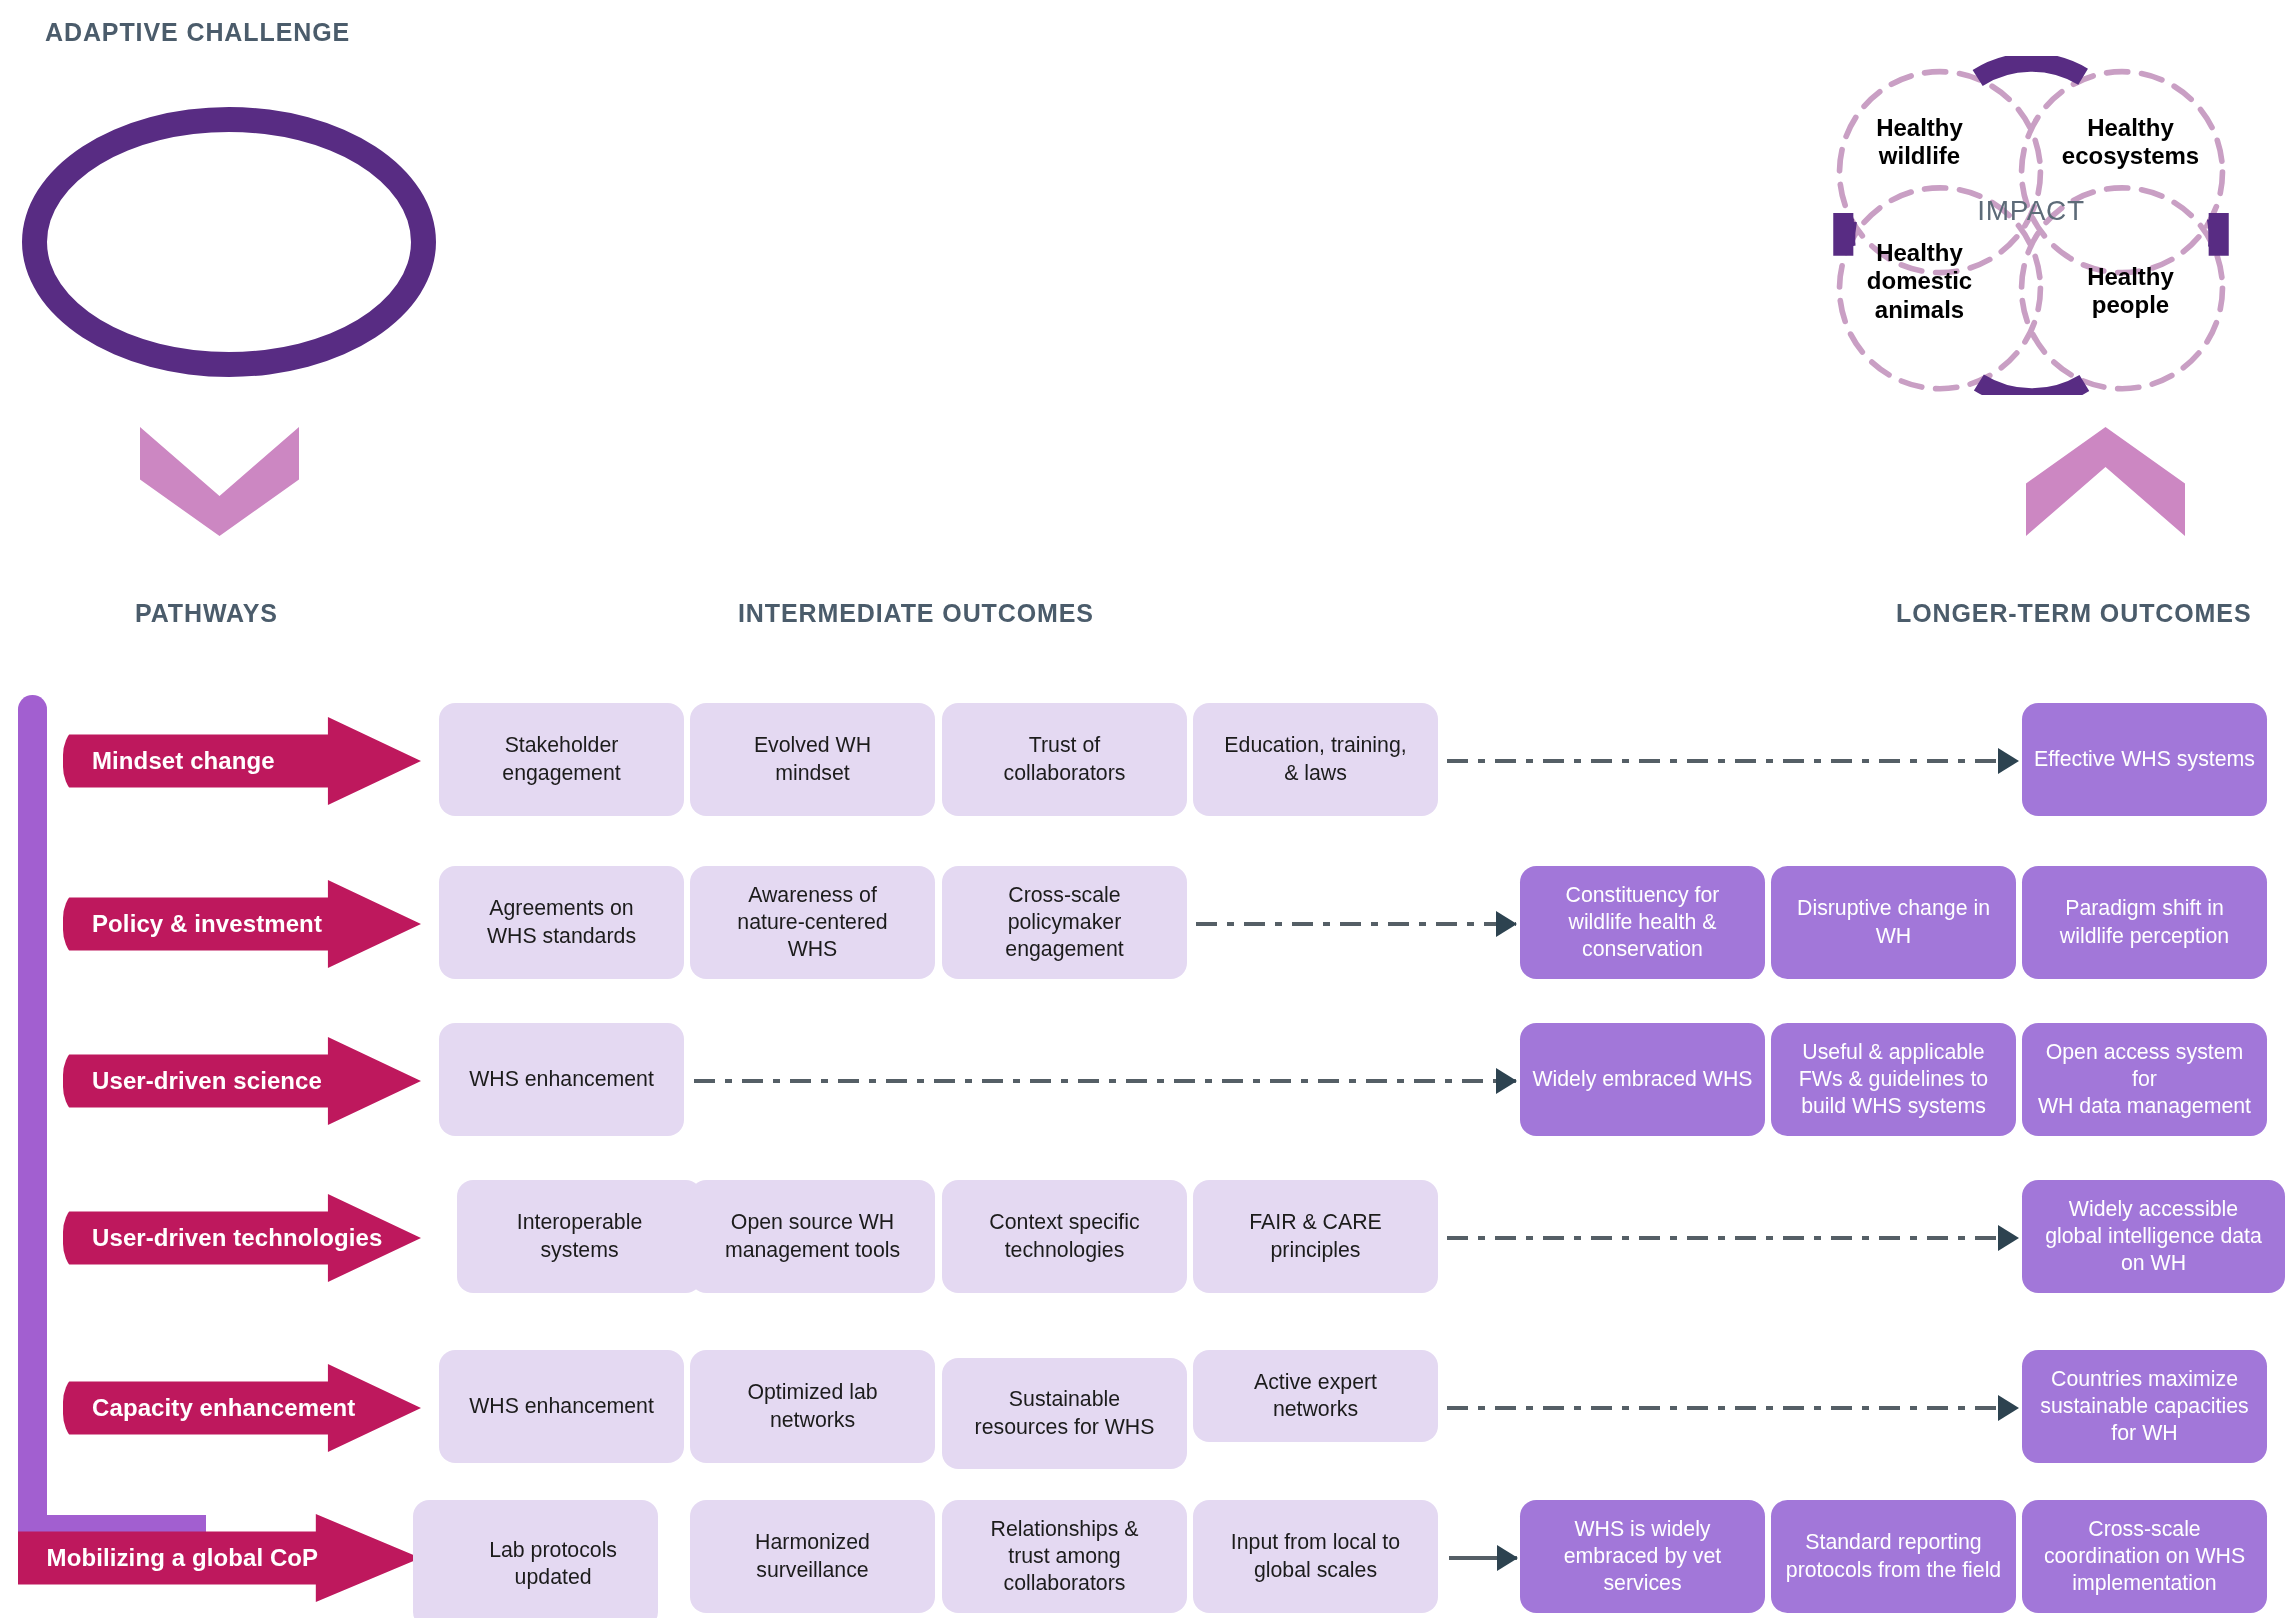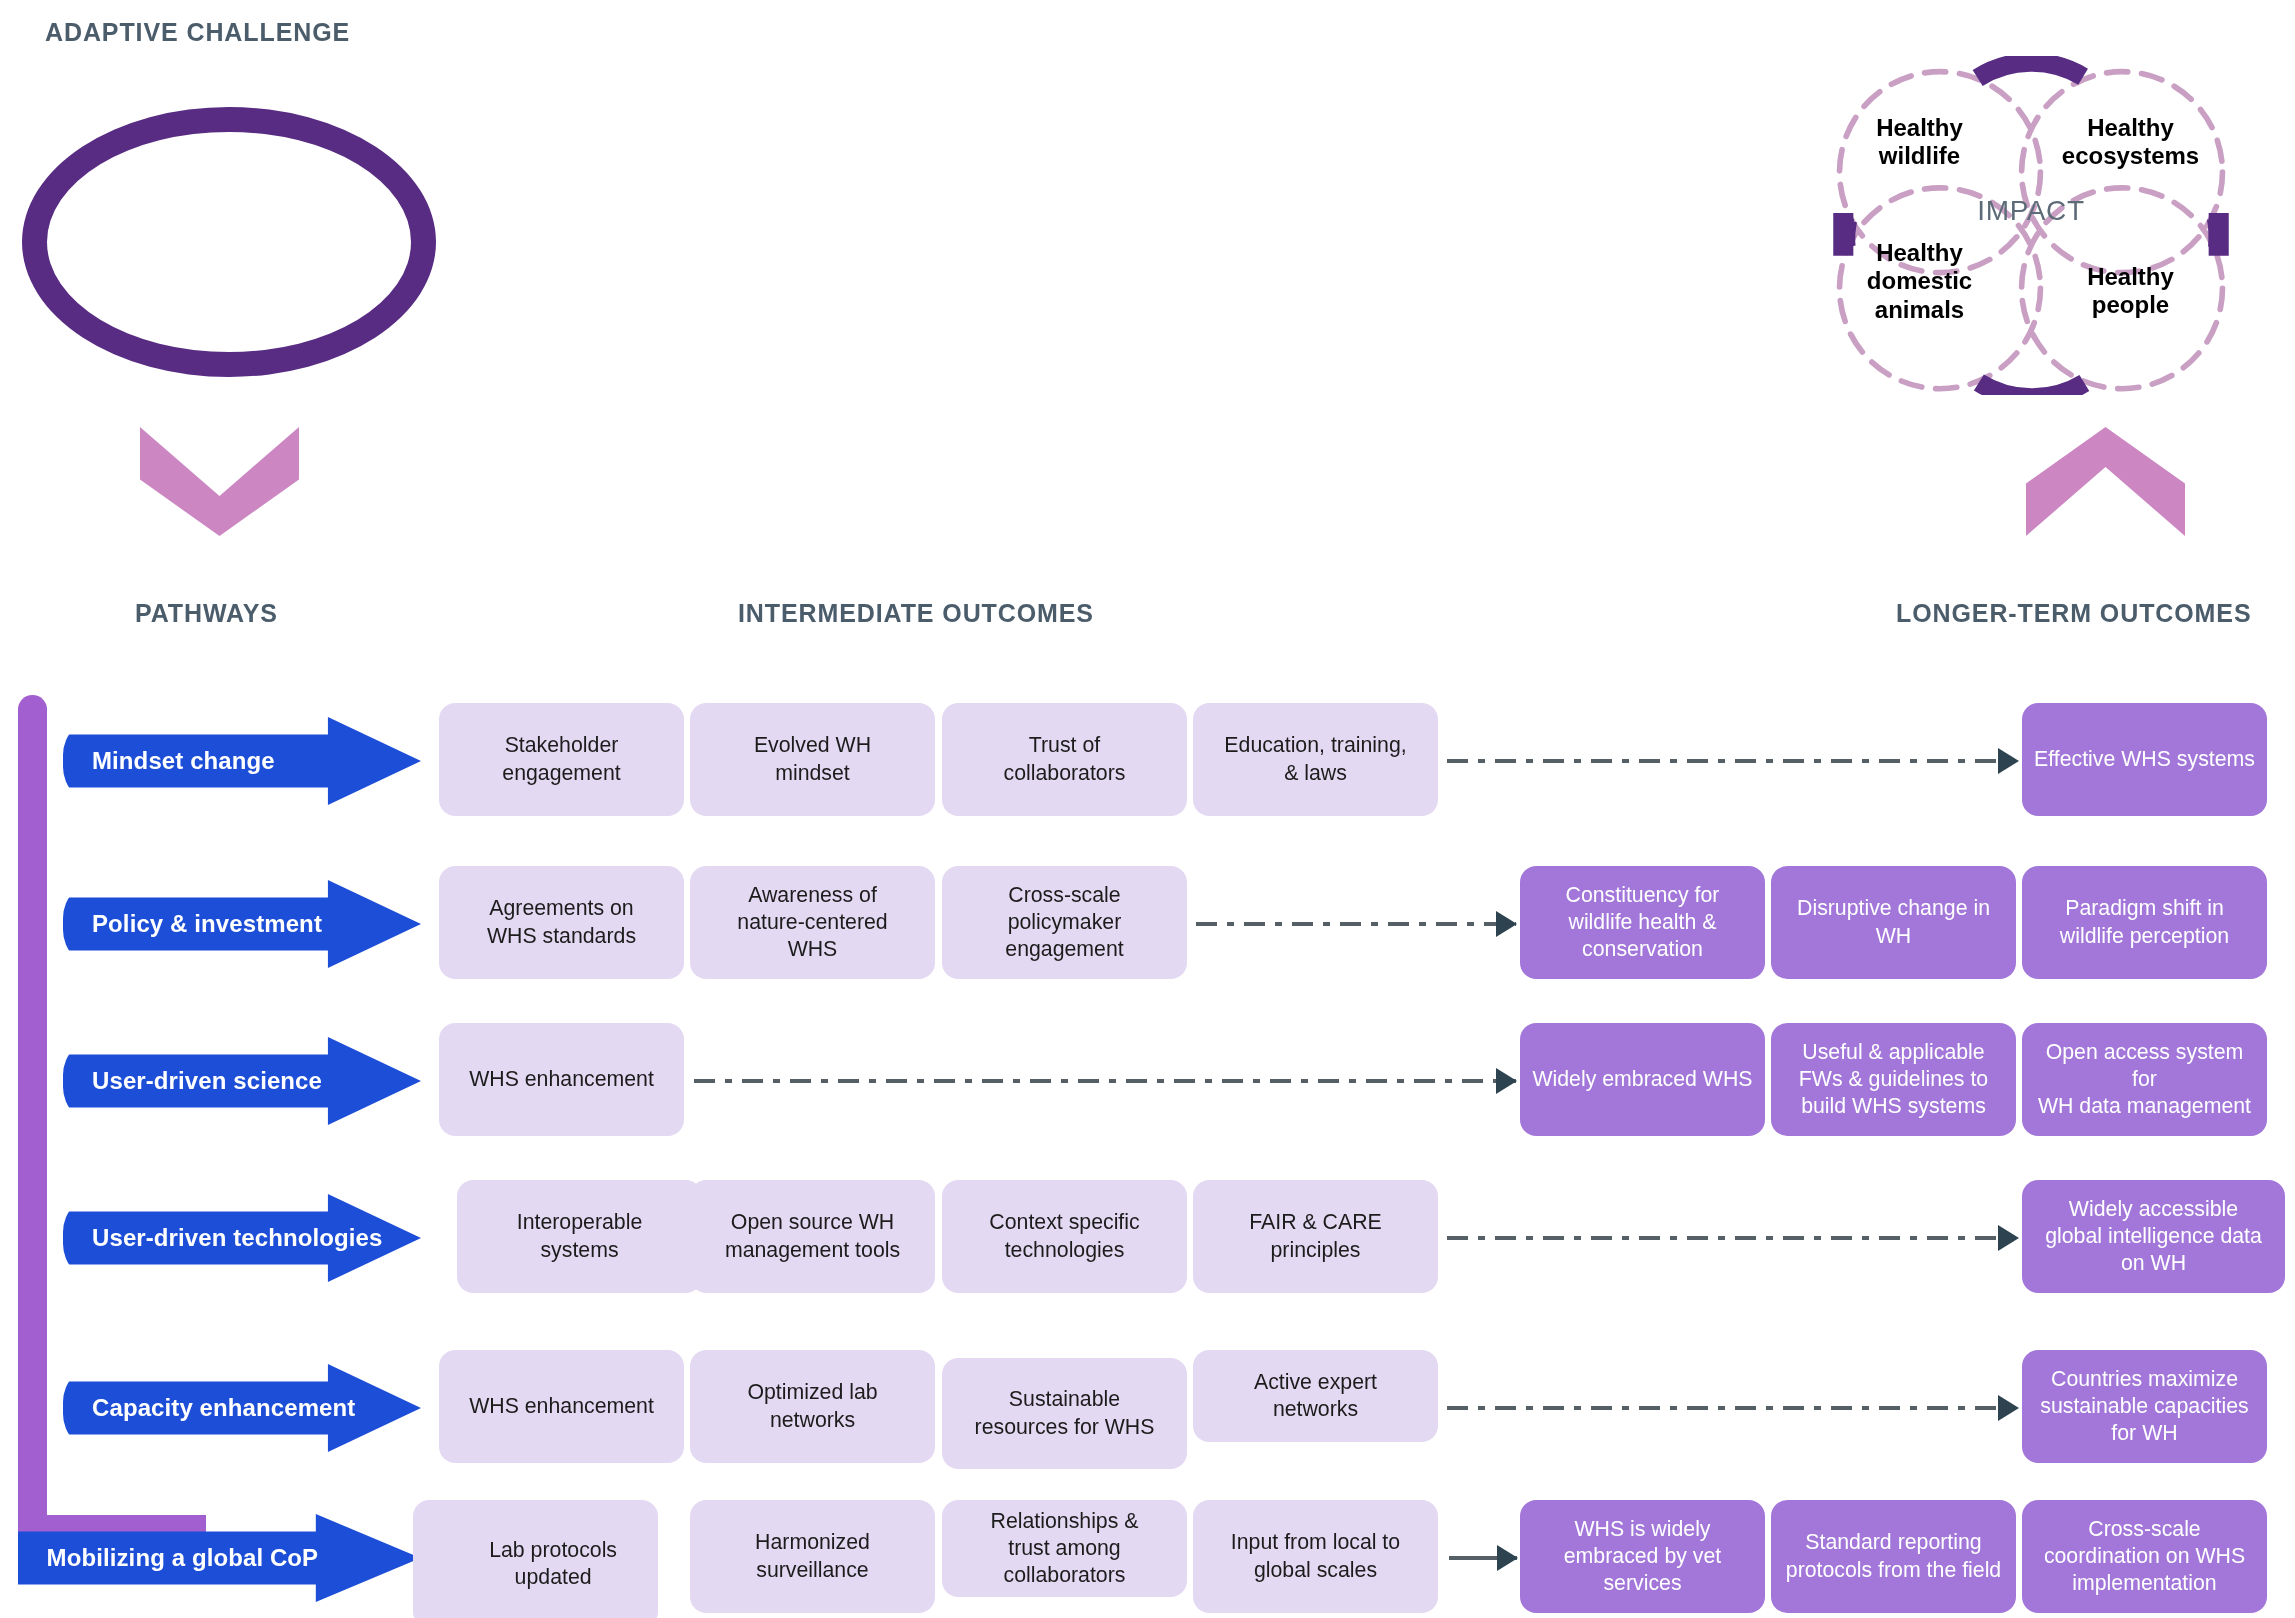--- a/index.html
+++ b/index.html
@@ -70,21 +70,21 @@
     position:absolute;left:17.6px;top:1515px;width:188px;height:29px;
     background:#a25fd0;
   }
 
   
   .row{position:absolute;left:0;width:2295px;}
 
   
   .pathway-arrow{
     position:absolute;
-    background:#1d4ed8;
+    background:#be185d;
     display:flex;align-items:center;
     color:#ffffff;font-weight:bold;font-size:24px;
     letter-spacing:0.1px;
     padding-left:29px;
     box-sizing:border-box;
     -webkit-clip-path:polygon(0 20%,74% 20%,74% 0,100% 50%,74% 100%,74% 80%,0 80%);
     clip-path:polygon(0 20%,74% 20%,74% 0,100% 50%,74% 100%,74% 80%,0 80%);
   }
   .pathway-arrow.rounded{
     border-radius:38px 0 0 38px;
@@ -289,21 +289,21 @@
 for WH</div>
   </div>
 
   <div class="row" style="top:1500px;">
     <div class="pathway-arrow" style="left:17.6px;top:14px;width:403px;height:88px;">Mobilizing a global CoP</div>
 
     <div class="box intermediate" style="left:413px;top:0px;width:245px;height:128px;padding-left:44px;">Lab protocols
 updated</div>
     <div class="box intermediate" style="left:690px;top:0px;width:245px;height:113px;">Harmonized
 surveillance</div>
-    <div class="box intermediate" style="left:942px;top:0px;width:245px;height:97px;text-align:center;">Relationships &amp;
+    <div class="box intermediate" style="left:942px;top:0px;width:245px;height:113px;text-align:center;">Relationships &amp;
 trust among
 collaborators</div>
     <div class="box intermediate" style="left:1193px;top:0px;width:245px;height:113px;">Input from local to
 global scales</div>
 
     <div class="connector" style="left:1449px;top:56px;width:68px;">
       <div class="line solid"></div>
       <div class="head"></div>
     </div>
 

